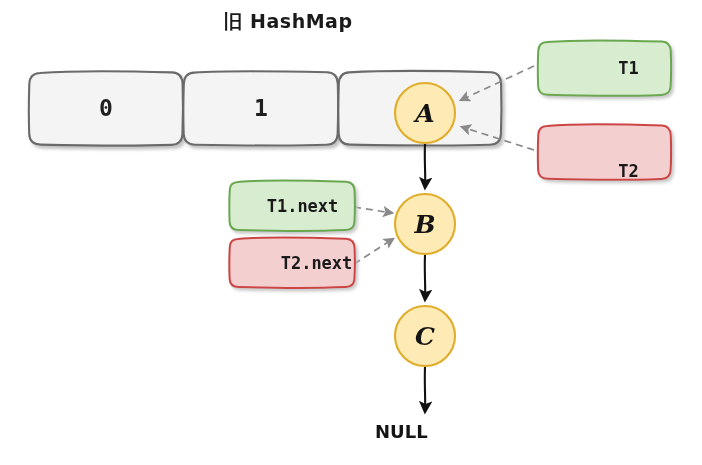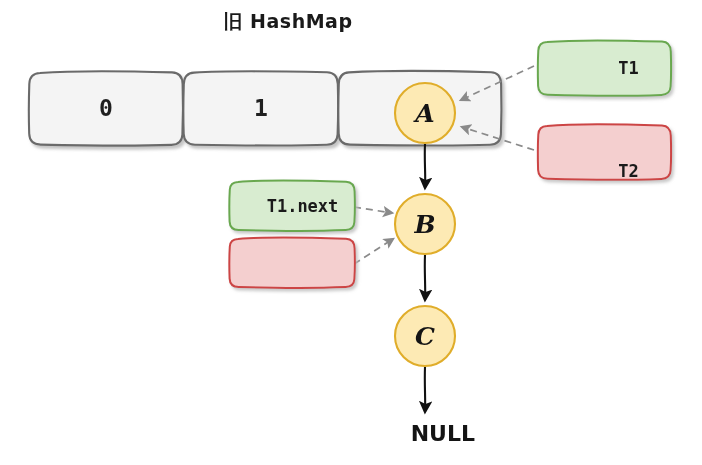--- a/index.html
+++ b/index.html
@@ -63,24 +63,24 @@
     font-size: 17px;
     font-weight: 700;
     color: #1a1a1a;
     text-align: center;
     line-height: 1;
     padding-left: 24px;
   }
   .null-label {
     position: absolute;
     font-family: "DejaVu Sans", sans-serif;
-    font-size: 22px;
+    font-size: 18px;
     font-weight: 700;
     color: #141414;
-    text-align: right;
+    text-align: left;
     line-height: 1;
   }
 </style>
 </head>
 <body>
 
 <div id="canvas">
 
   <div class="title">旧 HashMap</div>
 
@@ -153,16 +153,17 @@
   <div class="cell-label" style="left:29px; top:97px; width:154px;">0</div>
   <div class="cell-label" style="left:184px; top:97px; width:154px;">1</div>
 
   <div class="node-label" style="left:395px; top:101px; width:60px;">A</div>
   <div class="node-label" style="left:395px; top:212px; width:60px;">B</div>
   <div class="node-label" style="left:395px; top:324px; width:60px;">C</div>
 
   <div class="tag-label" style="left:538px; top:60px; width:133px;">T1</div>
   <div class="tag-label" style="left:538px; top:144px; width:133px;margin-top:19px;">T2</div>
   <div class="tag-label" style="left:216px; top:198px; width:125px;">T1.next</div>
+  <div class="tag-label" style="left:230px; top:255px; width:125px;">T2.next</div>
 
   <div class="null-label" style="left:375px; top:423px; width:100px;">NULL</div>
 
 </div>
 
 </body></html>

